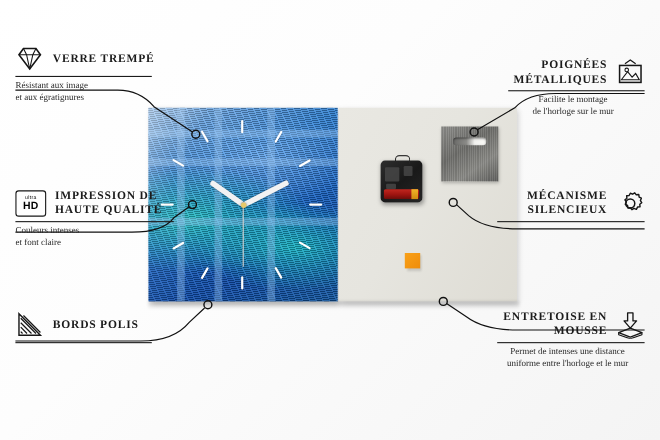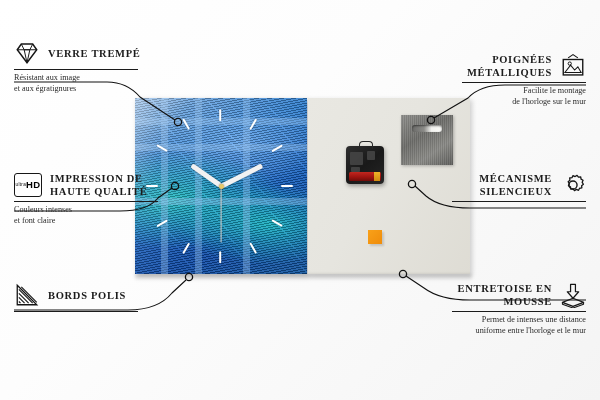--- a/index.html
+++ b/index.html
@@ -169,28 +169,28 @@
     margin-top: 3px;
   }
   .desc {
     font-family: "Liberation Serif", serif;
     font-size: 8.2px;
     color: #2a2a2a;
     line-height: 10.5px;
     margin-top: 3px;
     white-space: pre-line;
   }
-  .feature.right .desc { text-align: right; }
+  .feature.right .desc { text-align: center; }
   .ico { width: 26px; height: 26px; flex: 0 0 26px; color: #161616; }
   .ico svg { display: block; width: 100%; height: 100%; }
   .hdbadge {
     width: 26px; height: 22px; flex: 0 0 26px;
     border: 1.4px solid #161616;
     border-radius: 3px;
-    display: flex; 
+    display: flex; flex-direction: column;
     align-items: center; justify-content: center;
     line-height: 1;
   }
   .hdbadge .u { font-size: 4.6px; font-family: "Liberation Sans", sans-serif; letter-spacing: .3px; }
   .hdbadge .h { font-size: 9.5px; font-weight: bold; font-family: "Liberation Sans", sans-serif; letter-spacing: .3px; }
 
   .connector { position: absolute; left: 0; top: 0; width: 600px; height: 400px; pointer-events: none; }
   .connector path { fill: none; stroke: #111111; stroke-width: 1.1; }
   .connector circle { fill: none; stroke: #111111; stroke-width: 1.3; }
 </style>

